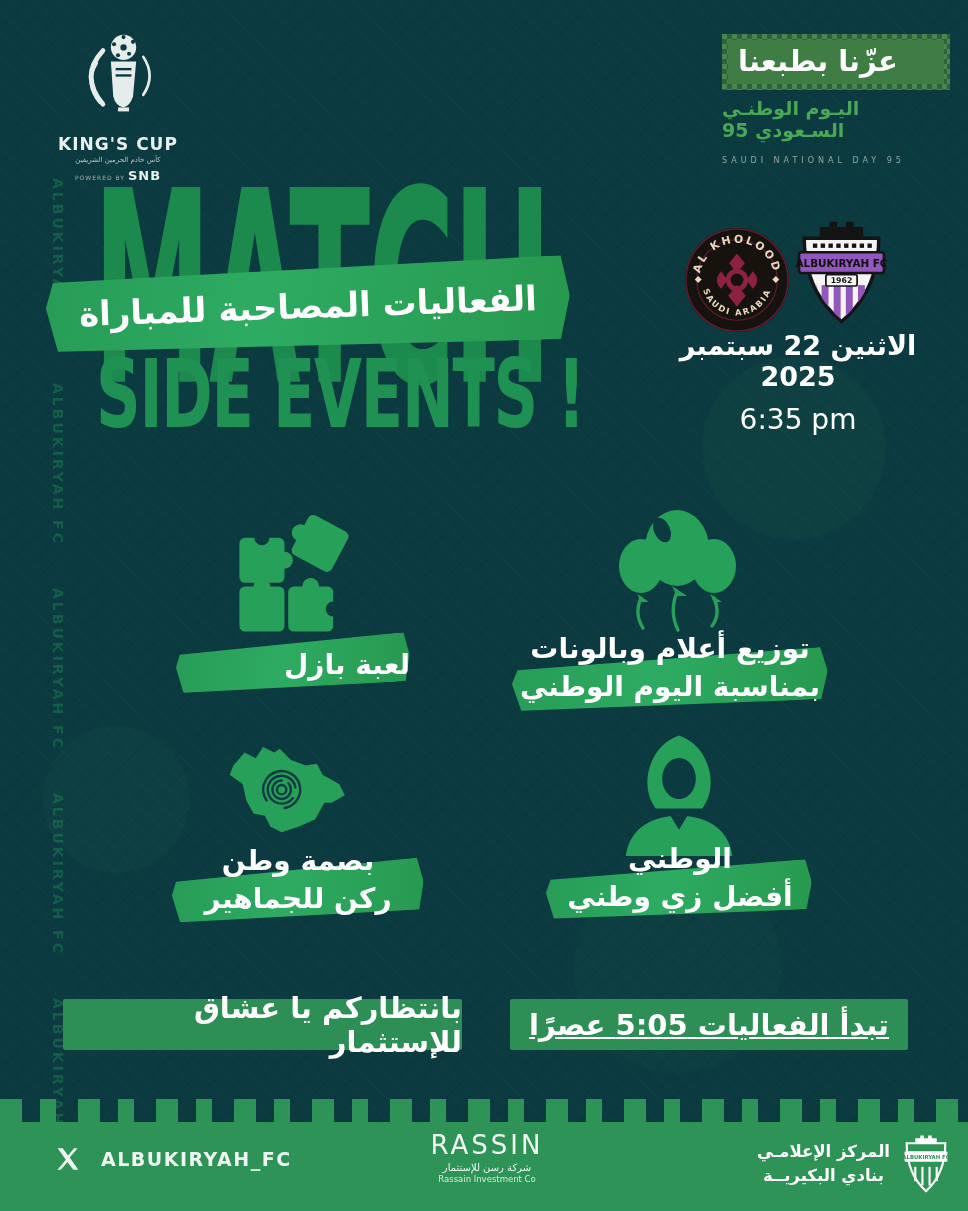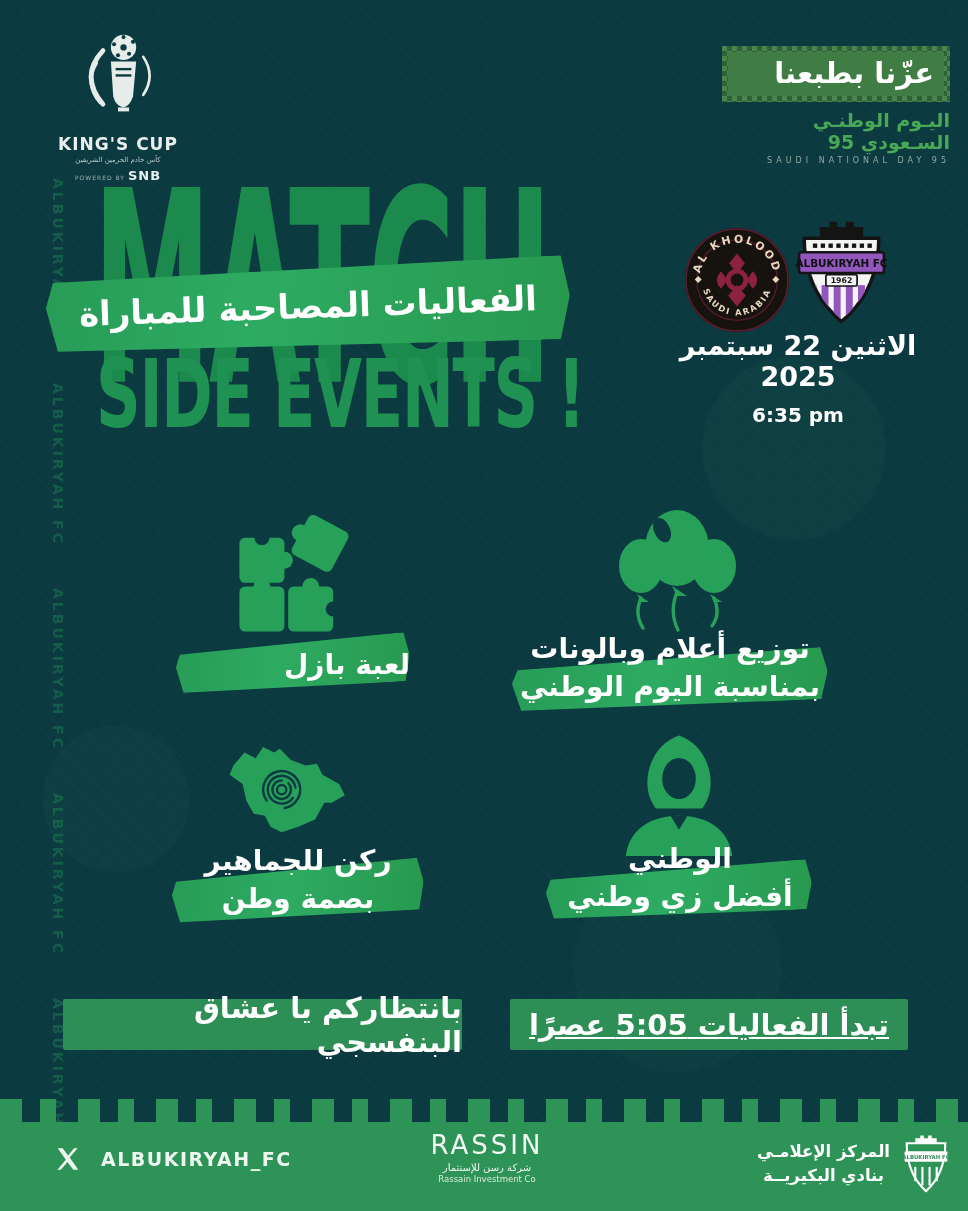--- a/index.html
+++ b/index.html
@@ -27,30 +27,30 @@
     font-size:14px;font-weight:bold;letter-spacing:3px;
     color:rgba(36,150,92,.38);white-space:nowrap;
   }
   
   .kings{left:50px;top:30px;width:136px;text-align:center;}
   .kings .kc-title{font-size:17px;font-weight:bold;letter-spacing:1px;color:#e9efee;margin-top:2px;}
   .kings .kc-sub{font-size:7px;color:#b9c9c6;margin-top:2px;}
   .kings .kc-pow{margin-top:4px;font-size:6px;color:#9fb3b0;letter-spacing:1px;}
   .kings .kc-snb{font-size:13px;font-weight:bold;color:#e9efee;letter-spacing:1px;display:inline;margin-left:3px;}
   
-  .badge{left:722px;top:46px;width:228px;text-align:right;}
+  .badge{left:722px;top:34px;width:228px;text-align:left;}
   .badge-frame{
     padding:6px;display:block;
     background:repeating-conic-gradient(#30613a 0% 25%, #49864d 25% 50%);
     background-size:10px 10px;
   }
   .badge-inner{background:#3f7d45;padding:6px 10px;}
   .badge-slogan{font-size:29px;font-weight:bold;color:#fff;direction:rtl;line-height:1.1;}
   .badge-nd-ar{margin-top:7px;font-size:19px;font-weight:bold;color:#49a855;direction:rtl;}
-  .badge-nd-en{margin-top:3px;font-size:8px;letter-spacing:4px;color:#93a8a2;}
+  .badge-nd-en{margin-top:15px;font-size:8px;letter-spacing:4px;color:#93a8a2;}
   
   .match-word{
     left:93px;top:186px;font-size:198px;font-weight:bold;line-height:.78;
     color:#1d8a4d;letter-spacing:-4px;
     transform:scale(.60,1.35);transform-origin:left top;white-space:nowrap;
   }
   .side-events{
     left:96px;top:352px;font-size:100px;font-weight:bold;line-height:.9;
     color:#1f9152;letter-spacing:-2px;
     transform:scale(.62,.95);transform-origin:left top;white-space:nowrap;
@@ -60,21 +60,21 @@
     background:linear-gradient(100deg,#279c57,#2eab62 40%,#27994f);
     clip-path:polygon(1.5% 12%,98.5% 0%,100% 48%,98% 100%,2% 94%,0% 42%);
     display:flex;align-items:center;justify-content:center;
   }
   .title-ribbon .txt{font-size:34px;font-weight:bold;direction:rtl;color:#fff;}
   
   .crest-kholood{left:683px;top:226px;}
   .crest-albu{left:793px;top:221px;}
   .match-info{left:640px;top:330px;width:316px;text-align:center;direction:rtl;}
   .mi-line{font-size:27px;font-weight:bold;margin-bottom:11px;}
-  .mi-time{direction:ltr;font-size:20px;font-weight:bold;}
+  .mi-time{direction:ltr;font-size:28px;font-weight:normal;}
   
   .ev-ribbon{
     background:linear-gradient(100deg,#279c57,#2eab62 45%,#27994f);
     clip-path:polygon(2% 14%,98% 0%,100% 46%,97.5% 100%,2.5% 92%,0% 40%);
   }
   .ev-label{font-size:28px;font-weight:bold;direction:rtl;text-align:center;line-height:38px;color:#fff;}
   
   .banner{
     top:999px;height:51px;background:#2d8f55;border-radius:2px;
     display:flex;align-items:center;justify-content:center;
@@ -263,39 +263,39 @@
     <path fill="#27a159" d="M14,34 L26,20 L38,26 L46,14 L58,20 L64,16 L76,28 L92,34 L104,32 L110,44 L128,54 L134,66 L120,74 L112,74 L102,92 L84,100 L66,106 L54,100 L48,88 L36,86 L28,72 L24,54 L10,44 Z"></path>
     <g fill="none" stroke="#0c3a41" stroke-width="2.6" stroke-linecap="round">
       <circle cx="66" cy="60" r="5"></circle>
       <circle cx="66" cy="60" r="10" stroke-dasharray="40 8" transform="rotate(40 66 60)"></circle>
       <circle cx="66" cy="60" r="15" stroke-dasharray="60 12" transform="rotate(120 66 60)"></circle>
       <circle cx="66" cy="60" r="20" stroke-dasharray="80 22" transform="rotate(210 66 60)"></circle>
     </g>
   </svg>
   <div class="abs ev-ribbon" style="left:172px;top:866px;width:252px;height:52px;transform:rotate(-4deg);"></div>
   <div class="abs" style="left:160px;top:842px;width:276px;">
+    <div class="ev-label">بصمة وطن</div>
     <div class="ev-label">ركن للجماهير</div>
-    <div class="ev-label">بصمة وطن</div>
   </div>
 
   <svg class="abs" style="left:608px;top:730px;" width="142" height="126" viewBox="0 0 150 135">
     <g fill="#27a159">
       <path d="M75,6 C58,12 46,26 42,46 C39,64 44,76 50,84 L100,84 C106,76 111,64 108,46 C104,26 92,12 75,6 Z"></path>
       <path d="M18,135 C22,104 48,92 75,92 C102,92 128,104 132,135 Z"></path>
     </g>
     <ellipse cx="75" cy="52" rx="18" ry="22" fill="#0c3a41"></ellipse>
     <path d="M75,92 l9,0 -9,15 -9,-15 Z" fill="#0c3a41"></path>
   </svg>
   <div class="abs ev-ribbon" style="left:546px;top:866px;width:266px;height:50px;transform:rotate(-3deg);"></div>
   <div class="abs" style="left:540px;top:840px;width:280px;">
     <div class="ev-label">الوطني</div>
     <div class="ev-label">أفضل زي وطني</div>
   </div>
 
-  <div class="abs banner" style="left:63px;width:399px;">بانتظاركم يا عشاق البنفسجي</div>
+  <div class="abs banner" style="left:63px;width:399px;">بانتظاركم يا عشاق للإستثمار</div>
   <div class="abs banner" style="left:510px;width:398px;text-decoration:underline;">تبدأ الفعاليات 5:05 عصرًا</div>
 
   <div class="abs crenel"></div>
   <div class="abs fband"></div>
 
   <div class="abs fx">
     <svg width="26" height="26" viewBox="0 0 24 24">
       <path fill="#eef6f0" d="M2.5,2 h4.6 l5,6.7 L17.6,2 h3.2 l-7.2,8.6 L21.5,22 h-4.6 l-5.4,-7.3 L5.4,22 H2.2 l7.8,-9.3 Z"></path>
     </svg>
     <span class="handle">ALBUKIRYAH_FC</span>

